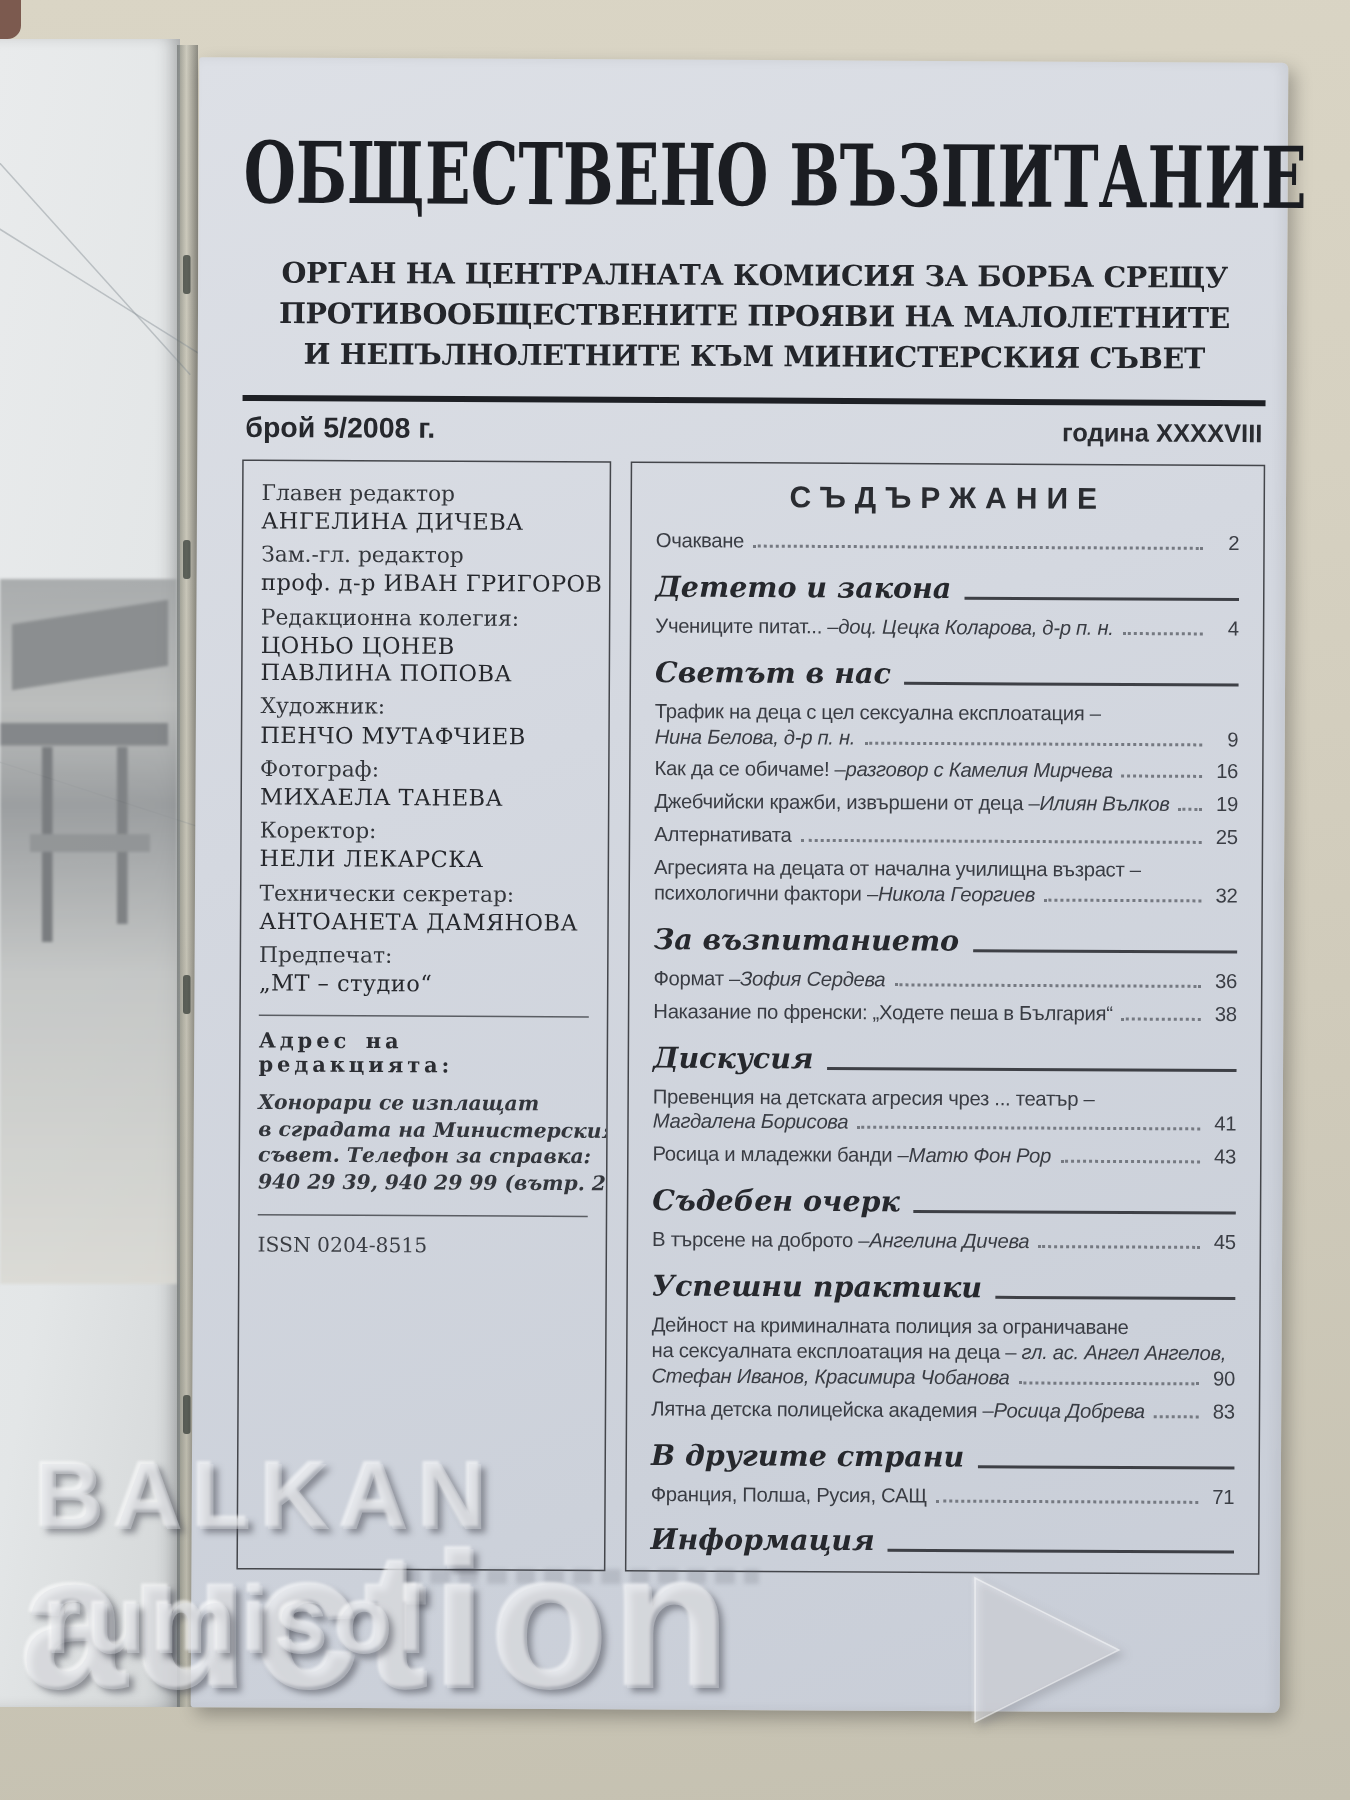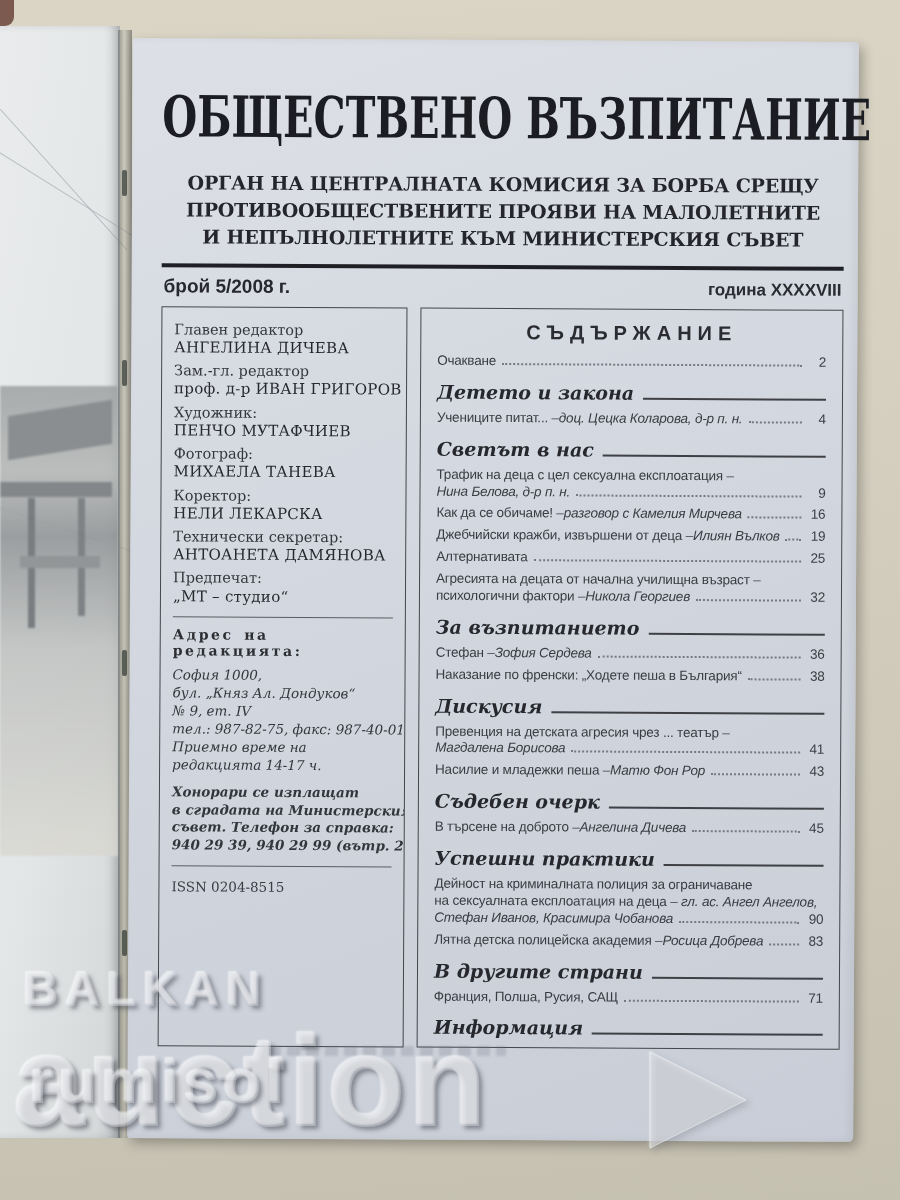--- a/index.html
+++ b/index.html
@@ -74,21 +74,21 @@
   .dots{flex:1;border-bottom:2px dotted #757981;margin:0 6px 3px 6px;min-width:12px;}
   .pg{min-width:18px;text-align:right;color:#3b3e45;}
 
   .bleed{position:absolute;left:268px;top:1046px;width:238px;height:10px;opacity:.5;filter:blur(1.3px);
     background:repeating-linear-gradient(90deg,rgba(110,115,126,.45) 0 13px,transparent 13px 19px);}
 
   
   .wm{position:absolute;font-weight:bold;z-index:50;pointer-events:none;
     color:rgba(222,225,231,.40);
     text-shadow:-2px -2px 2px rgba(255,255,255,.6), 3px 3px 4px rgba(66,68,78,.5);}
-  .wm-balkan{left:24px;top:962px;font-size:48px;letter-spacing:7px;}
+  .wm-balkan{left:24px;top:962px;font-size:63px;letter-spacing:7px;}
   .wm-auction{left:14px;top:1008px;font-size:128px;letter-spacing:3px;}
   .wm-rumisol{left:30px;top:1046px;font-size:62px;letter-spacing:5px;}
   .wm-arrow{position:absolute;left:648px;top:1048px;z-index:50;pointer-events:none;
     filter:drop-shadow(3px 3px 3px rgba(66,68,78,.5)) drop-shadow(-1px -1px 1px rgba(255,255,255,.55));}
 </style>
 </head>
 <body>
 
 <div class="left-page">
   <div class="crease c1"></div>
@@ -133,20 +133,25 @@
       <div id="staff-groups">
           <div class="group">
             <div class="role">Главен редактор</div>
             <div class="sname">АНГЕЛИНА ДИЧЕВА</div>
           </div>
           <div class="group">
             <div class="role">Зам.-гл. редактор</div>
             <div class="sname">проф. д-р ИВАН ГРИГОРОВ</div>
           </div>
           <div class="group">
+            <div class="role">Редакционна колегия:</div>
+            <div class="sname">ЦОНЬО ЦОНЕВ</div>
+            <div class="sname">ПАВЛИНА ПОПОВА</div>
+          </div>
+          <div class="group">
             <div class="role">Художник:</div>
             <div class="sname">ПЕНЧО МУТАФЧИЕВ</div>
           </div>
           <div class="group">
             <div class="role">Фотограф:</div>
             <div class="sname">МИХАЕЛА ТАНЕВА</div>
           </div>
           <div class="group">
             <div class="role">Коректор:</div>
             <div class="sname">НЕЛИ ЛЕКАРСКА</div>
@@ -155,28 +160,20 @@
             <div class="role">Технически секретар:</div>
             <div class="sname">АНТОАНЕТА ДАМЯНОВА</div>
           </div>
           <div class="group">
             <div class="role">Предпечат:</div>
             <div class="sname">„МТ – студио“</div>
           </div>
         </div>
       <hr class="ed-div">
       <div class="addr-head">Адрес на редакцията:</div>
-      <div id="address-lines">
-          <div class="it-line">София 1000,</div>
-          <div class="it-line">бул. „Княз Ал. Дондуков“</div>
-          <div class="it-line">№ 9, ет. IV</div>
-          <div class="it-line">тел.: 987-82-75, факс: 987-40-01</div>
-          <div class="it-line">Приемно време на</div>
-          <div class="it-line">редакцията 14-17 ч.</div>
-        </div>
       <div id="fees-lines" class="para">
           <div class="it-line">Хонорари се изплащат</div>
           <div class="it-line">в сградата на Министерския</div>
           <div class="it-line">съвет. Телефон за справка:</div>
           <div class="it-line">940 29 39, 940 29 99 (вътр. 29 39)</div>
         </div>
       <hr class="ed-div">
       <div class="issn">ISSN 0204-8515</div>
     </div>
 
@@ -245,21 +242,21 @@
               <span class="dots"></span>
               <span class="pg">32</span>
             </div>
           </div>
           <div class="toc-section">
             <span class="sec-title">За възпитанието</span>
             <span class="sec-rule"></span>
           </div>
           <div class="toc-entry">
             <div class="eline last">
-              <span>Стефан – </span>
+              <span>Формат – </span>
               <span class="it">Зофия Сердева</span>
               <span class="dots"></span>
               <span class="pg">36</span>
             </div>
           </div>
           <div class="toc-entry">
             <div class="eline last">
               <span>Наказание по френски: „Ходете пеша в България“</span>
               <span class="dots"></span>
               <span class="pg">38</span>
@@ -272,21 +269,21 @@
           <div class="toc-entry">
             <div class="eline"><span>Превенция на детската агресия чрез ... театър –</span></div>
             <div class="eline last">
               <span class="it">Магдалена Борисова</span>
               <span class="dots"></span>
               <span class="pg">41</span>
             </div>
           </div>
           <div class="toc-entry">
             <div class="eline last">
-              <span>Насилие и младежки пеша – </span>
+              <span>Росица и младежки банди – </span>
               <span class="it">Матю Фон Рор</span>
               <span class="dots"></span>
               <span class="pg">43</span>
             </div>
           </div>
           <div class="toc-section">
             <span class="sec-title">Съдебен очерк</span>
             <span class="sec-rule"></span>
           </div>
           <div class="toc-entry">

